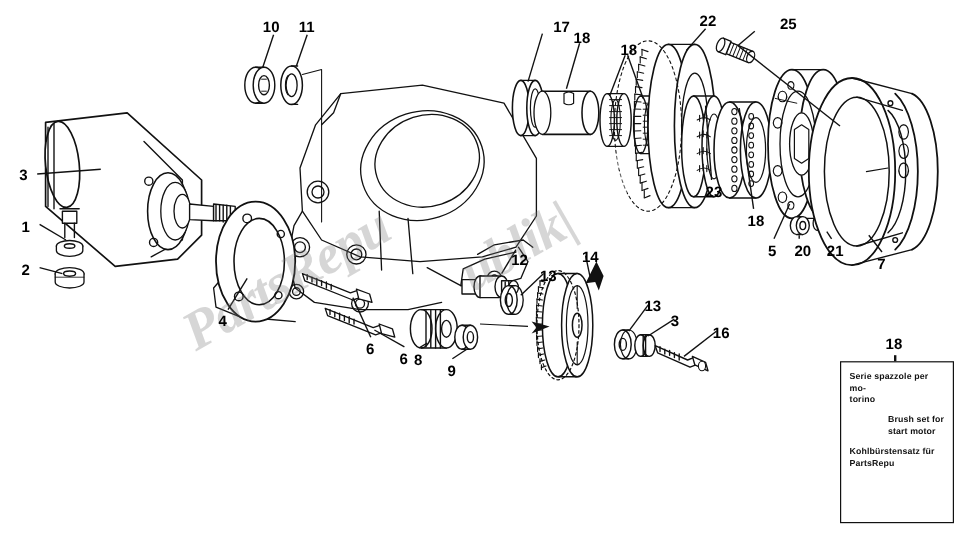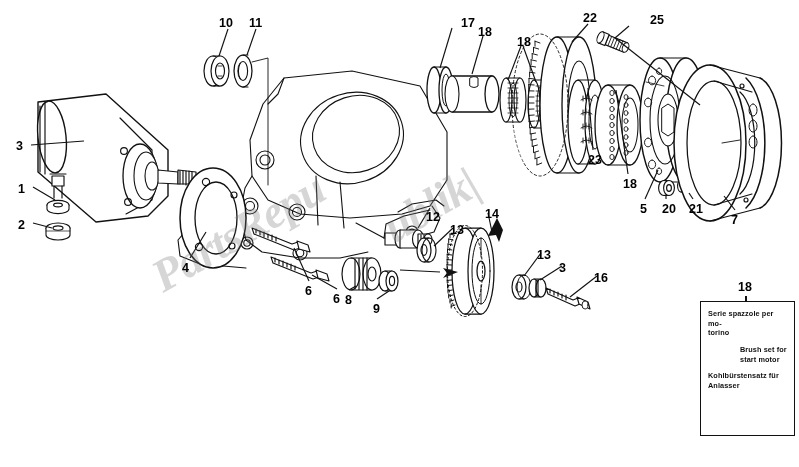--- a/index.html
+++ b/index.html
@@ -486,14 +486,14 @@
 </div>
 
 <span class="callout" id="legend-num">18</span>
 <div id="legend-stem"></div>
 <div id="legend">
   <div class="lg" style="white-space: pre-line;">Serie spazzole per mo-
 torino</div>
   <div class="lg" style="white-space: pre-line; margin-left: 32px;">Brush set for
 start motor</div>
   <div class="lg" style="white-space: pre-line;">Kohlbürstensatz für
-Anlasser</div>
+PartsRepu</div>
 </div>
 
 </body></html>

